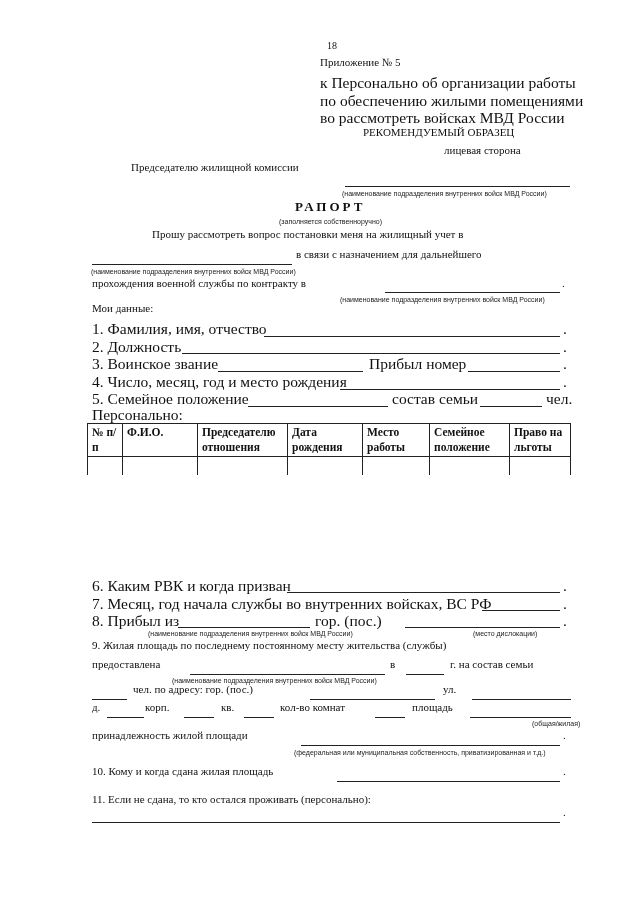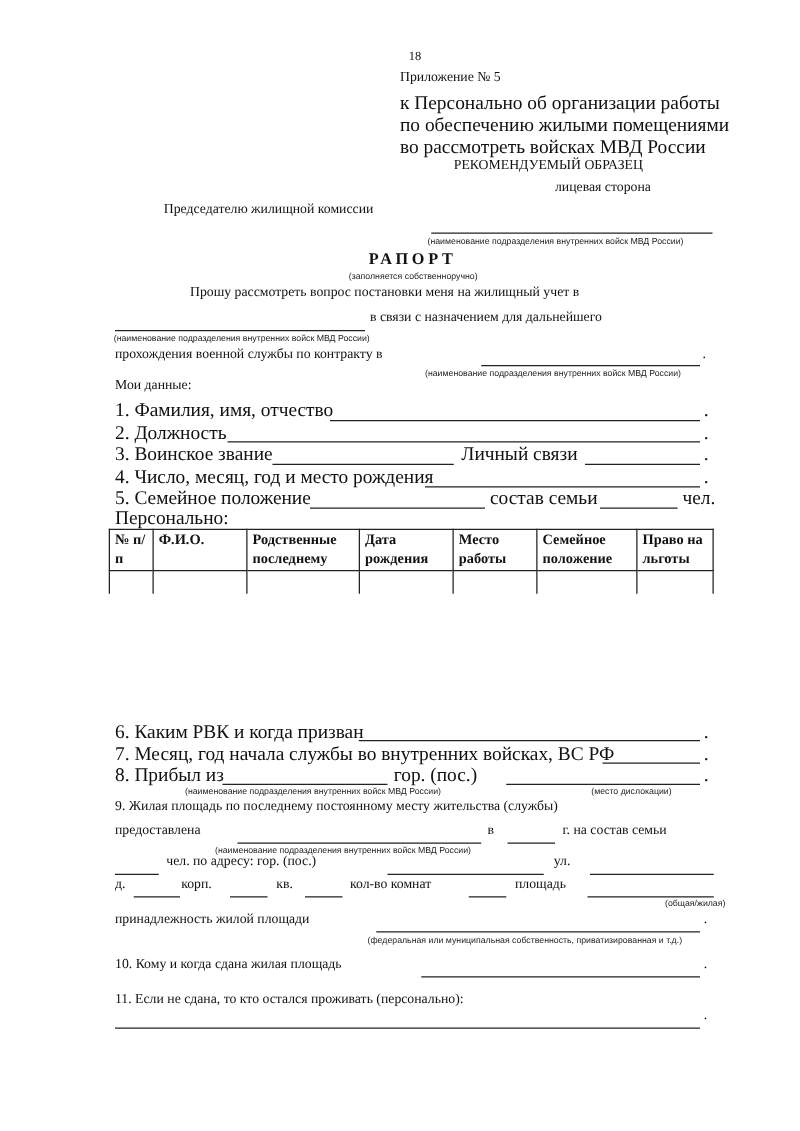--- a/index.html
+++ b/index.html
@@ -52,42 +52,42 @@
 <div class="abs t15" style="left:92px;top:320px;">1. Фамилия, имя, отчество</div>
 <div class="line" style="left:264px;top:336px;width:296px;"></div>
 <div class="abs t15" style="left:563px;top:320px;">.</div>
 
 <div class="abs t15" style="left:92px;top:338px;">2. Должность</div>
 <div class="line" style="left:182px;top:353px;width:378px;"></div>
 <div class="abs t15" style="left:563px;top:338px;">.</div>
 
 <div class="abs t15" style="left:92px;top:355px;">3. Воинское звание</div>
 <div class="line" style="left:218px;top:371px;width:145px;"></div>
-<div class="abs t15" style="left:369px;top:355px;">Личный связи</div>
+<div class="abs t15" style="left:369px;top:355px;">Прибыл номер</div>
 <div class="line" style="left:468px;top:371px;width:92px;"></div>
 <div class="abs t15" style="left:563px;top:355px;">.</div>
 
 <div class="abs t15" style="left:92px;top:373px;">4. Число, месяц, год и место рождения</div>
 <div class="line" style="left:340px;top:389px;width:220px;"></div>
 <div class="abs t15" style="left:563px;top:373px;">.</div>
 
 <div class="abs t15" style="left:92px;top:390px;">5. Семейное положение</div>
 <div class="line" style="left:248px;top:406px;width:140px;"></div>
 <div class="abs t15" style="left:392px;top:390px;">состав семьи</div>
 <div class="line" style="left:480px;top:406px;width:62px;"></div>
 <div class="abs t15" style="left:546px;top:390px;">чел.</div>
 
 <div class="abs t15" style="left:92px;top:406px;">Персонально:</div>
 
 <table class="pers">
   <tbody>
       <tr>
     <th style="width:26px;">№ п/п</th>
     <th style="width:66px;">Ф.И.О.</th>
-    <th style="width:81px;">Родственные последнему</th>
+    <th style="width:81px;">Председателю отношения</th>
     <th style="width:66px;">Дата рождения</th>
     <th style="width:58px;">Место работы</th>
     <th style="width:71px;">Семейное положение</th>
     <th>Право на льготы</th>
   </tr>
   <tr>
     <td></td>
         <td></td>
     <td></td>
         <td></td>

